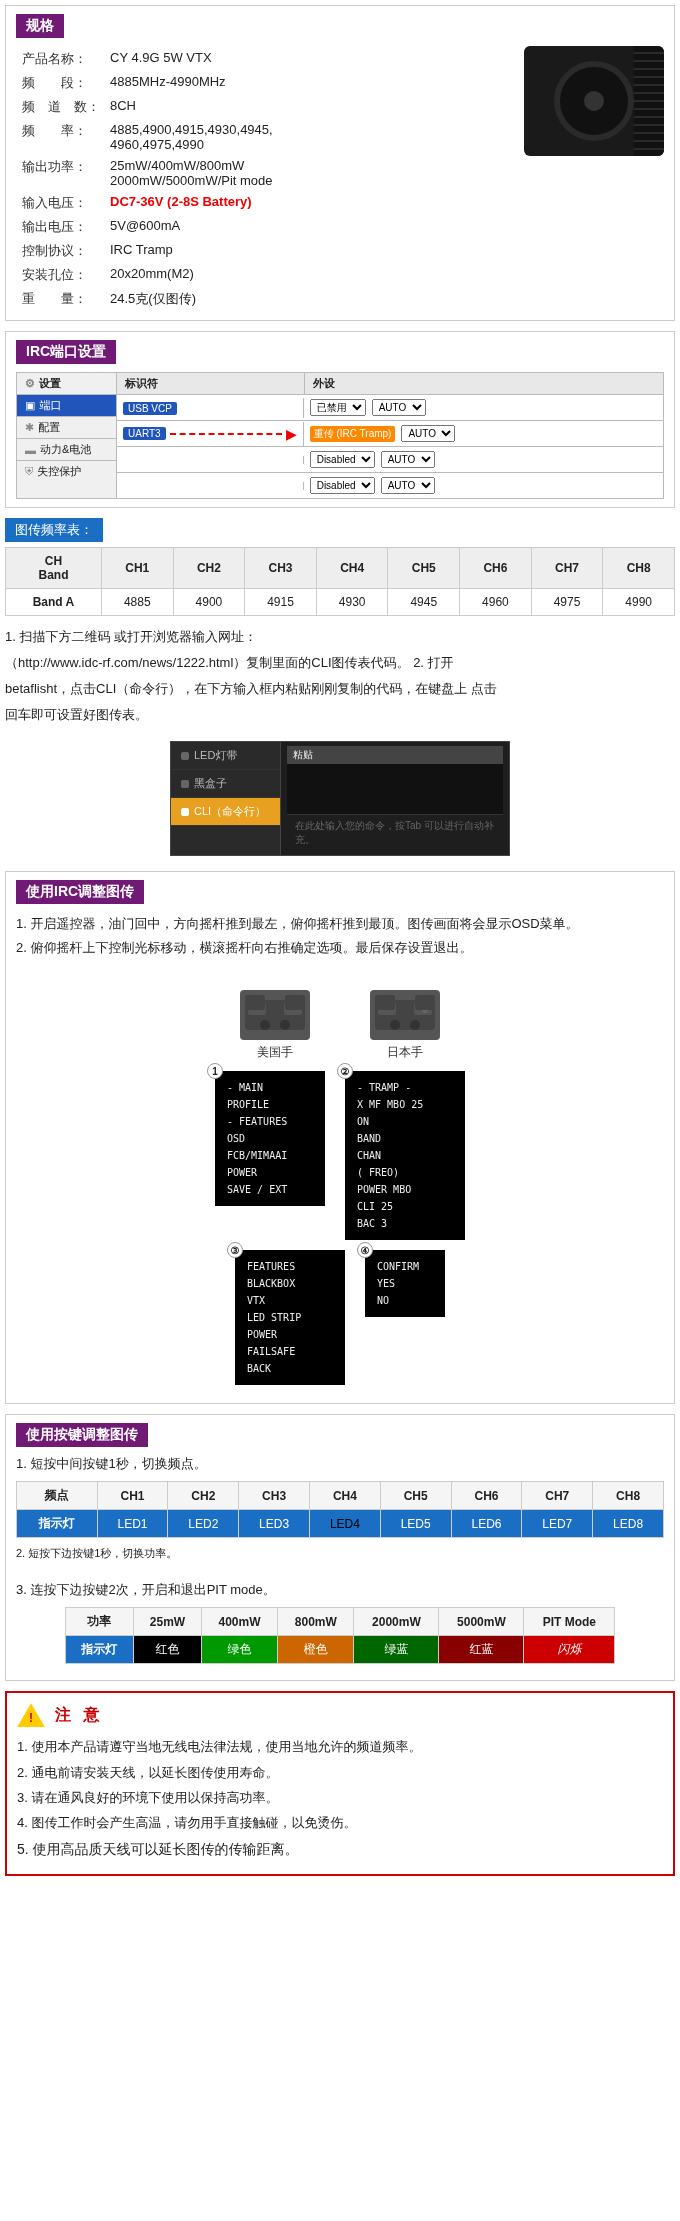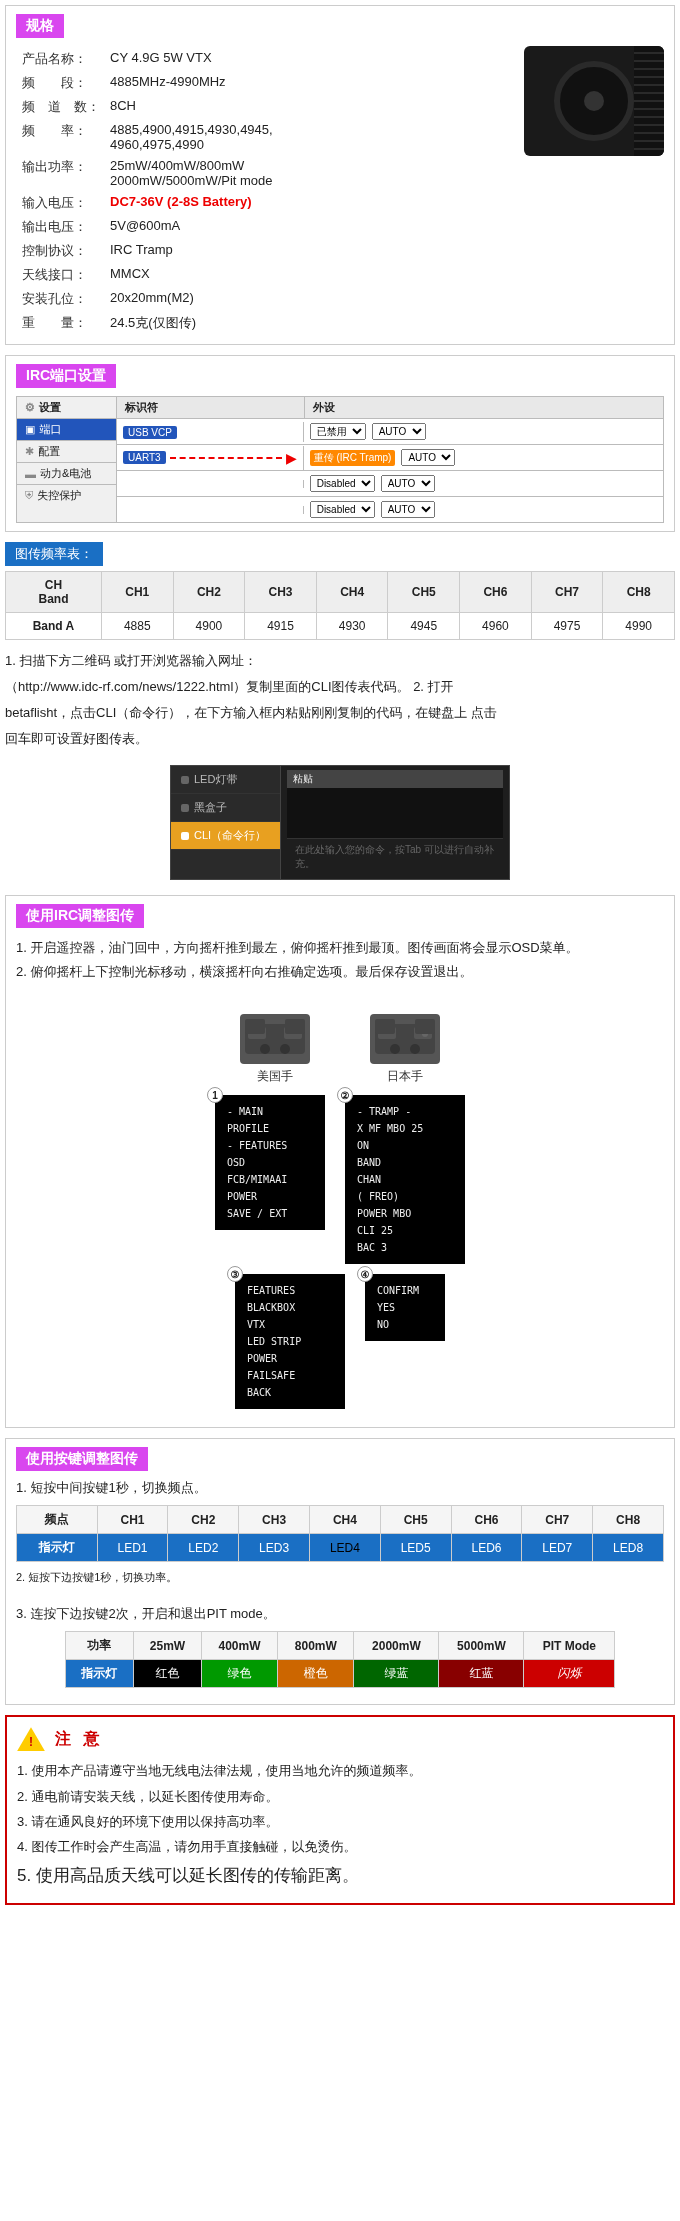--- a/index.html
+++ b/index.html
@@ -290,21 +290,21 @@
       font-weight: bold;
       font-size: 12px;
     }
 
     .section-wrapper {
       border: 1px solid #ccc;
       margin: 5px 5px 10px 5px;
       padding: 8px 10px;
     }
     .section-title-bar {
-      background: #d946ef;
+      background: #701a75;
       color: #fff;
       font-size: 14px;
       font-weight: bold;
       padding: 3px 10px;
       display: inline-block;
       margin-bottom: 8px;
     }
   </style>
 </head>
 <body>
@@ -341,24 +341,20 @@
               <td style="white-space: nowrap; color: rgb(51, 51, 51); width: 80px; vertical-align: top; font-size: 13px; padding: 2px 4px;">输入电压：</td>
               <td style="font-size: 13px; padding: 2px 4px; vertical-align: top; color: rgb(238, 0, 0); font-weight: bold; white-space: pre-line;">DC7-36V  (2-8S Battery)</td>
             </tr>
             <tr>
               <td style="white-space: nowrap; color: rgb(51, 51, 51); width: 80px; vertical-align: top; font-size: 13px; padding: 2px 4px;">输出电压：</td>
               <td style="font-size: 13px; padding: 2px 4px; vertical-align: top; white-space: pre-line;">5V@600mA</td>
             </tr>
             <tr>
               <td style="white-space: nowrap; color: rgb(51, 51, 51); width: 80px; vertical-align: top; font-size: 13px; padding: 2px 4px;">控制协议：</td>
               <td style="font-size: 13px; padding: 2px 4px; vertical-align: top; white-space: pre-line;">IRC Tramp</td>
-            </tr>
-            <tr>
-              <td style="white-space: nowrap; color: rgb(51, 51, 51); width: 80px; vertical-align: top; font-size: 13px; padding: 2px 4px;">天线接口：</td>
-              <td style="font-size: 13px; padding: 2px 4px; vertical-align: top; white-space: pre-line;">MMCX</td>
             </tr>
             <tr>
               <td style="white-space: nowrap; color: rgb(51, 51, 51); width: 80px; vertical-align: top; font-size: 13px; padding: 2px 4px;">安装孔位：</td>
               <td style="font-size: 13px; padding: 2px 4px; vertical-align: top; white-space: pre-line;">20x20mm(M2)</td>
             </tr>
             <tr>
               <td style="white-space: nowrap; color: rgb(51, 51, 51); width: 80px; vertical-align: top; font-size: 13px; padding: 2px 4px;">重　　量：</td>
               <td style="font-size: 13px; padding: 2px 4px; vertical-align: top; white-space: pre-line;">24.5克(仅图传)</td>
             </tr>
           </tbody>
@@ -673,15 +669,15 @@
 <div class="notice-box">
   <div class="notice-header">
     <div class="warn-triangle"></div>
     <span class="notice-zh">注  意</span>
   </div>
   <div class="notice-content" id="notice-items">
       <p style="font-size: 13px; line-height: 1.8; margin-bottom: 2px;">1. 使用本产品请遵守当地无线电法律法规，使用当地允许的频道频率。</p>
       <p style="font-size: 13px; line-height: 1.8; margin-bottom: 2px;">2. 通电前请安装天线，以延长图传使用寿命。</p>
       <p style="font-size: 13px; line-height: 1.8; margin-bottom: 2px;">3. 请在通风良好的环境下使用以保持高功率。</p>
       <p style="font-size: 13px; line-height: 1.8; margin-bottom: 2px;">4. 图传工作时会产生高温，请勿用手直接触碰，以免烫伤。</p>
-      <p style="font-size: 17px; line-height: 1.8; margin-bottom: 2px;">5. 使用高品质天线可以延长图传的传输距离。</p>
+      <p style="font-size: 14px; line-height: 1.8; margin-bottom: 2px;">5. 使用高品质天线可以延长图传的传输距离。</p>
     </div>
 </div>
 
 </body></html>

